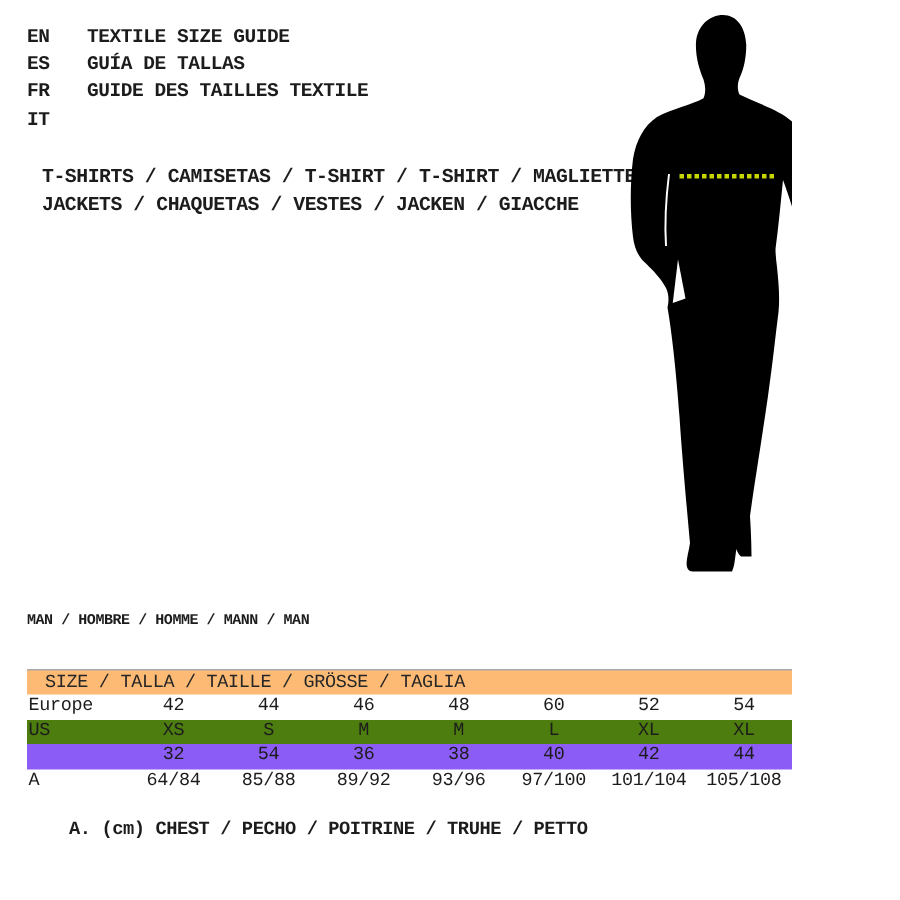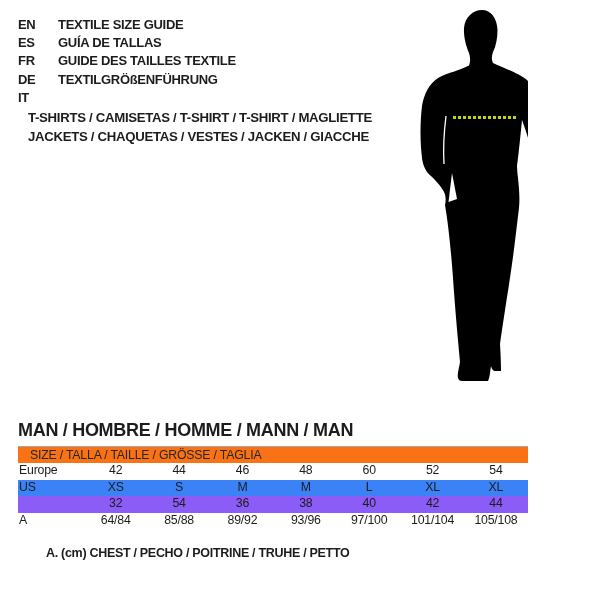--- a/index.html
+++ b/index.html
@@ -1,35 +1,35 @@
 <!DOCTYPE html>
 <html><head>
 <meta charset="utf-8">
 <style>
   html,body { margin:0; padding:0; background:#fff; }
   .canvas {
     position:relative; width:528px; height:600px; background:#ffffff;
-    font-family:Liberation Sans, sans-serif; color:#1c1c1c; overflow:hidden;
+    font-family:Liberation Mono, monospace; color:#1c1c1c; overflow:hidden;
   }
   
   .lang-list { position:absolute; left:18px; top:15px; }
   .lang-row { display:flex; height:18.4px; align-items:center;
               font-weight:bold; font-size:13px; letter-spacing:-0.3px; }
   .lang-code { width:40px; }
   
   .categories { position:absolute; left:28px; top:109px; font-weight:bold;
                 font-size:13.2px; line-height:18.8px; letter-spacing:-0.3px; }
   
   .figure-wrap { position:absolute; left:400px; top:0; width:200px; height:400px; }
   .figure-wrap svg { position:absolute; left:0; top:0; }
   .measure-a { position:absolute; left:160px; top:109px; font-size:13.5px;
                letter-spacing:-0.2px; }
   
-  .section-title { position:absolute; left:18px; top:420px; font-weight:bold;
-                   font-size:18px; letter-spacing:-0.3px; }
+  .section-title { position:absolute; left:18px; top:409px; font-weight:bold;
+                   font-size:10px; letter-spacing:-0.3px; }
   
   .size-table { position:absolute; left:18px; top:446px; width:573px;
                 font-size:12.3px; letter-spacing:-0.2px; }
   .thead { height:17px; line-height:16px; padding-left:5px;
            border-top:1px solid #a9a9a9; box-sizing:border-box; color:#262626; }
   .trow { display:flex; height:16.5px; align-items:flex-start; }
   .tlabel { width:65px; padding-left:1px; }
   .tcell { flex:1; text-align:center; }
   
   .footnote { position:absolute; left:18px; top:546px; font-weight:bold;
@@ -45,24 +45,20 @@
         <span class="lang-code">EN</span>
         <span class="lang-title">TEXTILE SIZE GUIDE</span>
       </div>
       <div class="lang-row">
         <span class="lang-code">ES</span>
         <span class="lang-title">GUÍA DE TALLAS</span>
       </div>
       <div class="lang-row">
         <span class="lang-code">FR</span>
         <span class="lang-title">GUIDE DES TAILLES TEXTILE</span>
-      </div>
-      <div class="lang-row">
-        <span class="lang-code">DE</span>
-        <span class="lang-title">TEXTILGRÖßENFÜHRUNG</span>
       </div>
       <div class="lang-row">
         <span class="lang-code">IT</span>
       </div>
     </div>
 
   <div class="categories">
     <div>T-SHIRTS / CAMISETAS / T-SHIRT / T-SHIRT / MAGLIETTE</div>
     <div>JACKETS / CHAQUETAS / VESTES / JACKEN / GIACCHE</div>
   </div>
@@ -111,34 +107,34 @@
       <path d="M52,173 L48.5,202 L57,199 Z" fill="#ffffff"></path>
       <line id="dash-yellow" x1="53" y1="117.5" x2="116" y2="117.5" stroke="#c6d600" stroke-width="3" stroke-dasharray="3,2"></line>
       <line id="dash-black" x1="147" y1="117.5" x2="160" y2="117.5" stroke="#1a1a1a" stroke-width="2" stroke-dasharray="3,2.5"></line>
     </svg>
     <span class="measure-a">A</span>
   </div>
 
   <div class="section-title">MAN / HOMBRE / HOMME / MANN / MAN</div>
 
   <div class="size-table">
-    <div class="thead" style="background: #f97316; padding-left: 12px;">SIZE / TALLA / TAILLE / GRÖSSE / TAGLIA</div>
+    <div class="thead" style="background: #fdba74; padding-left: 12px;">SIZE / TALLA / TAILLE / GRÖSSE / TAGLIA</div>
     <div>
         <div class="trow">
           <span class="tlabel">Europe</span>
           <span class="tcell">42</span>
           <span class="tcell">44</span>
           <span class="tcell">46</span>
           <span class="tcell">48</span>
           <span class="tcell">60</span>
           <span class="tcell">52</span>
           <span class="tcell">54</span>
           <span class="tcell">56</span>
         </div>
-        <div class="trow shaded" style="background: #3b82f6;">
+        <div class="trow shaded" style="background: #4d7c0f;">
           <span class="tlabel">US</span>
           <span class="tcell">XS</span>
           <span class="tcell">S</span>
           <span class="tcell">M</span>
           <span class="tcell">M</span>
           <span class="tcell">L</span>
           <span class="tcell">XL</span>
           <span class="tcell">XL</span>
           <span class="tcell">XXL</span>
         </div>

